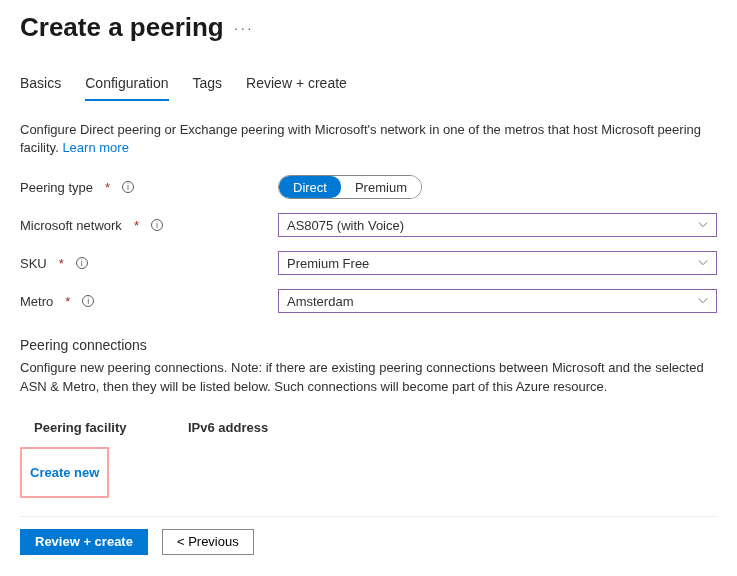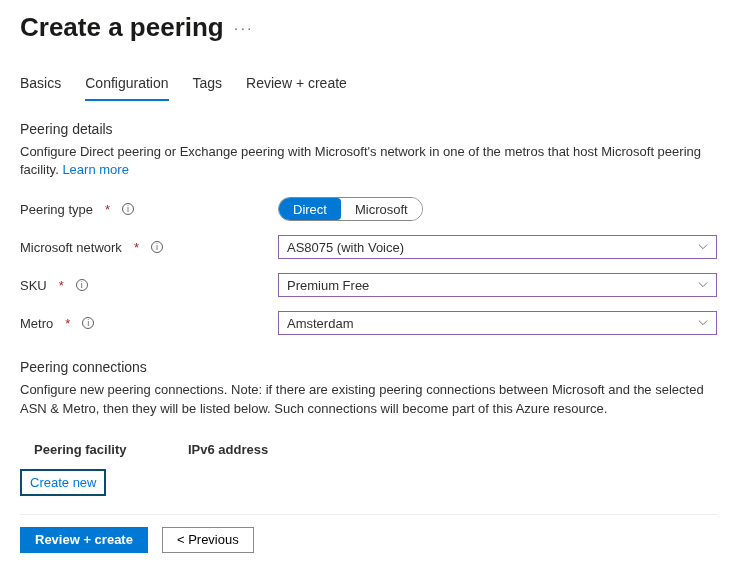--- a/index.html
+++ b/index.html
@@ -35,21 +35,21 @@
 
   .toggle-group {
     display: inline-flex; border: 1px solid #8a8886; border-radius: 22px; overflow: hidden;
     height: 24px;
   }
   .toggle-opt {
     padding: 0 14px; font-size: 13px; display:flex; align-items:center;
     background: #fff; cursor: pointer;
   }
   .toggle-opt.selected {
-    background: #0078d4; color: #fff; border-radius: 4px;
+    background: #0078d4; color: #fff; border-radius: 10px;
   }
 
   .select {
     flex: 1; max-width: 440px;
     height: 24px;
     border: 1px solid #8b61b0;
     display: flex; align-items: center; justify-content: space-between;
     padding: 0 8px; font-size: 13px; cursor: pointer;
     background: #fff;
   }
@@ -61,22 +61,23 @@
   .conn-section { margin-top: 24px; }
   .table-headers {
     display: flex; font-weight: 600; font-size: 13px; padding: 6px 0 8px 14px;
   }
   .col1 { width: 154px; }
   .col2 { width: 240px; }
   .col3 { flex: 1; }
 
   .create-new-wrap { padding-left: 0; margin-top: 4px; margin-bottom: 18px; display:inline-block; }
   .create-new {
-    border: 2px solid #0c4a6e; padding: 4px 8px;
+    border: 2px solid #fca5a5; padding: 16px 8px;
     display: inline-block;
+    font-weight: bold;
   }
   .create-new span { color: #0078d4; font-size: 13px; cursor: pointer; }
 
   .footer {
     border-top: 1px solid #edebe9; padding-top: 12px;
     display: flex; gap: 14px;
   }
   .btn {
     height: 26px; padding: 0 14px; font-size: 13px;
     border: 1px solid #8a8886; background: #fff; cursor: pointer;
@@ -96,34 +97,33 @@
     <span class="ellipsis">···</span>
   </div>
 
   <div class="tabs">
     <div class="tab">Basics</div>
     <div class="tab active">Configuration</div>
     <div class="tab">Tags</div>
     <div class="tab">Review + create</div>
   </div>
 
-  <div class="section-heading">Peering details</div>
   <div class="description">
     <span>Configure Direct peering or Exchange peering with Microsoft's network in one of the metros that host Microsoft peering facility. </span><span class="link">Learn more</span>
   </div>
 
   <div class="form-row">
     <div class="form-label">
       <span>Peering type</span>
       <span class="req">*</span>
       <span class="info-icon">i</span>
     </div>
     <div class="toggle-group">
       <div class="toggle-opt selected">Direct</div>
-      <div class="toggle-opt">Microsoft</div>
+      <div class="toggle-opt">Premium</div>
     </div>
   </div>
 
   <div class="form-row">
     <div class="form-label">
       <span>Microsoft network</span>
       <span class="req">*</span>
       <span class="info-icon">i</span>
     </div>
     <div class="select">

